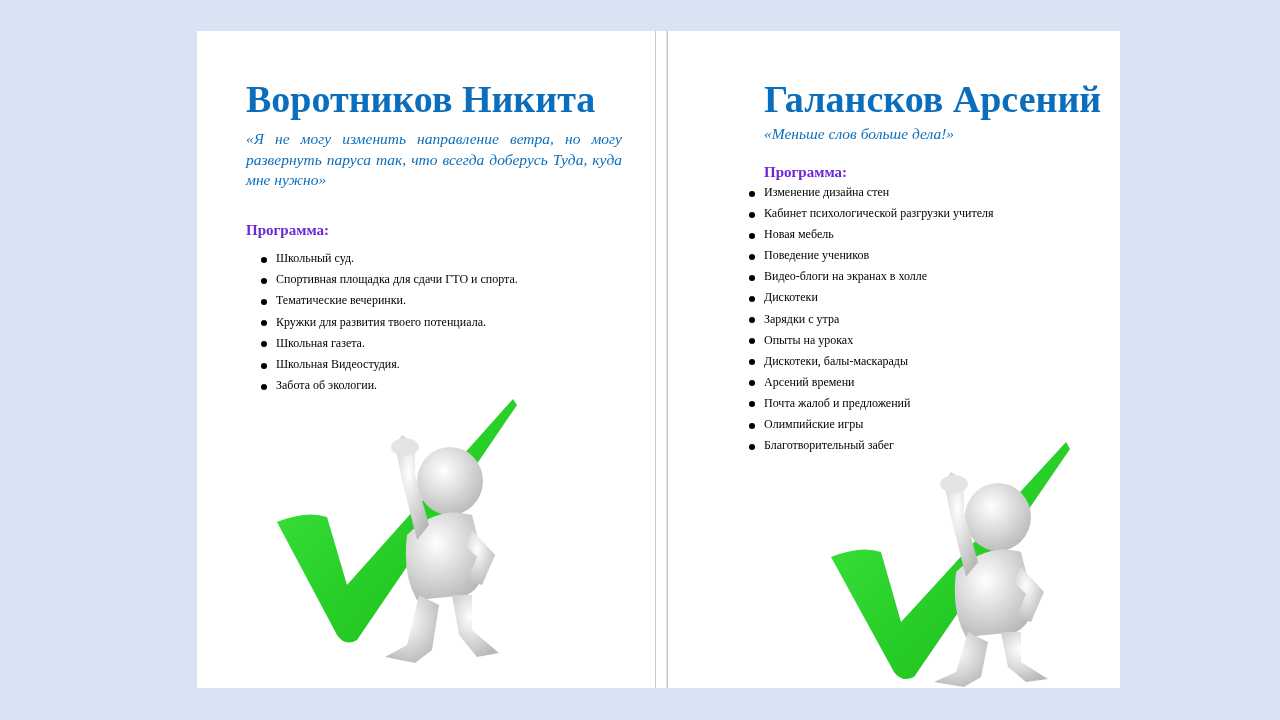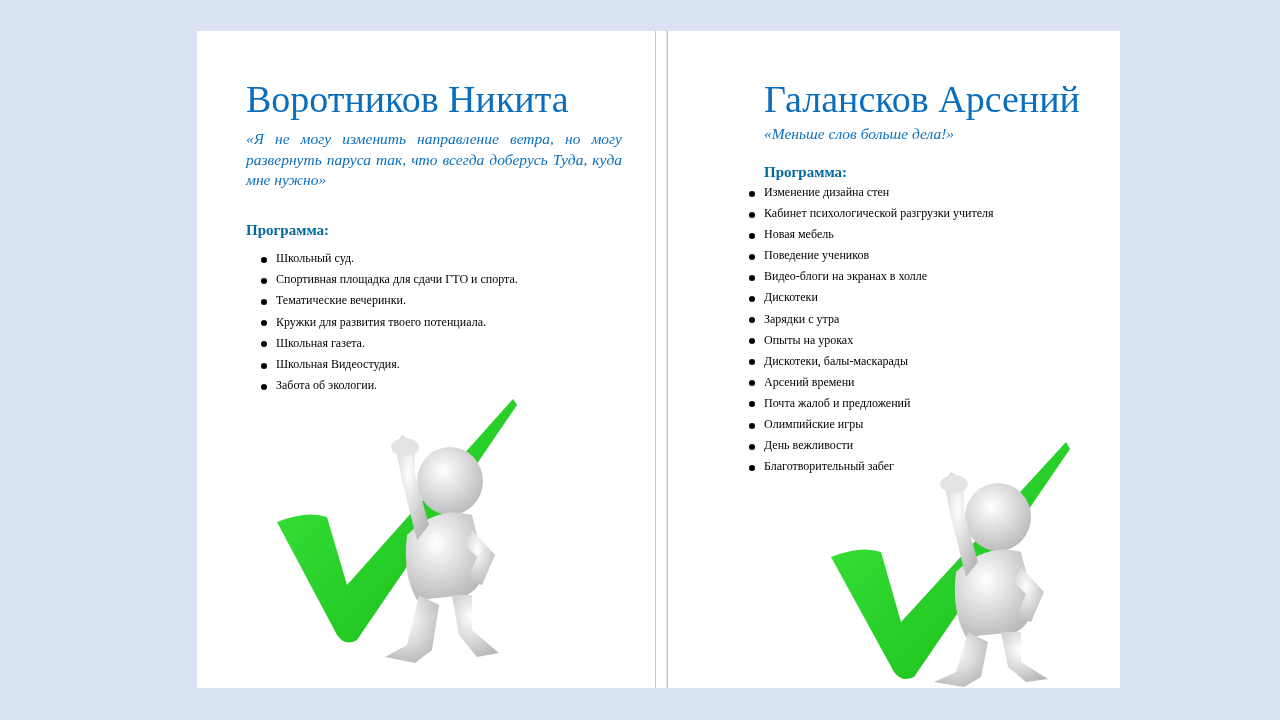--- a/index.html
+++ b/index.html
@@ -16,40 +16,40 @@
   }
   #page-left { left: 197px; width: 458px; border-right: 1px solid #c8c8c8; }
   #page-right { left: 667px; width: 452px; border-left: 1px solid #c8c8c8; }
   .gutter {
     position: absolute; top: 31px; left: 656px; width: 10px; height: 657px;
     background: #ffffff;
   }
   .title {
     position: absolute;
     color: #0a6ebd;
-    font-weight: normal;
+    font-weight: bold;
     font-size: 38px;
     line-height: 44px;
     white-space: nowrap;
     margin: 0;
   }
   .quote {
     position: absolute;
     color: #0a6ebd;
     font-style: italic;
     font-size: 15.5px;
     line-height: 20.5px;
     text-align: justify;
     margin: 0;
   }
   .prog-label {
     position: absolute;
     font-weight: bold;
     font-size: 15px;
-    color: #0369a1;
+    color: #6d28d9;
     margin: 0;
   }
   ul.items {
     position: absolute;
     margin: 0; padding: 0;
     list-style: none;
     font-size: 12px;
     color: #000;
   }
   ul.items li {
@@ -117,21 +117,20 @@
     <li>Новая мебель</li>
     <li>Поведение учеников</li>
     <li>Видео-блоги на экранах в холле</li>
     <li>Дискотеки</li>
     <li>Зарядки с утра</li>
     <li>Опыты на уроках</li>
     <li>Дискотеки, балы-маскарады</li>
     <li>Арсений времени</li>
     <li>Почта жалоб и предложений</li>
     <li>Олимпийские игры</li>
-    <li>День вежливости</li>
     <li>Благотворительный забег</li>
   </ul>
   <svg class="figure" style="left:158px; top:386px;" width="250" height="270" viewBox="0 0 250 270">
     <defs>
       <radialGradient id="gR" cx="40%" cy="35%" r="70%">
         <stop offset="0" stop-color="#ffffff"></stop>
           <stop offset="1" stop-color="#b9b9b9"></stop>
       </radialGradient>
       <linearGradient id="cR" x1="0" y1="0" x2="1" y2="1">
         <stop offset="0" stop-color="#3ee83e"></stop>

